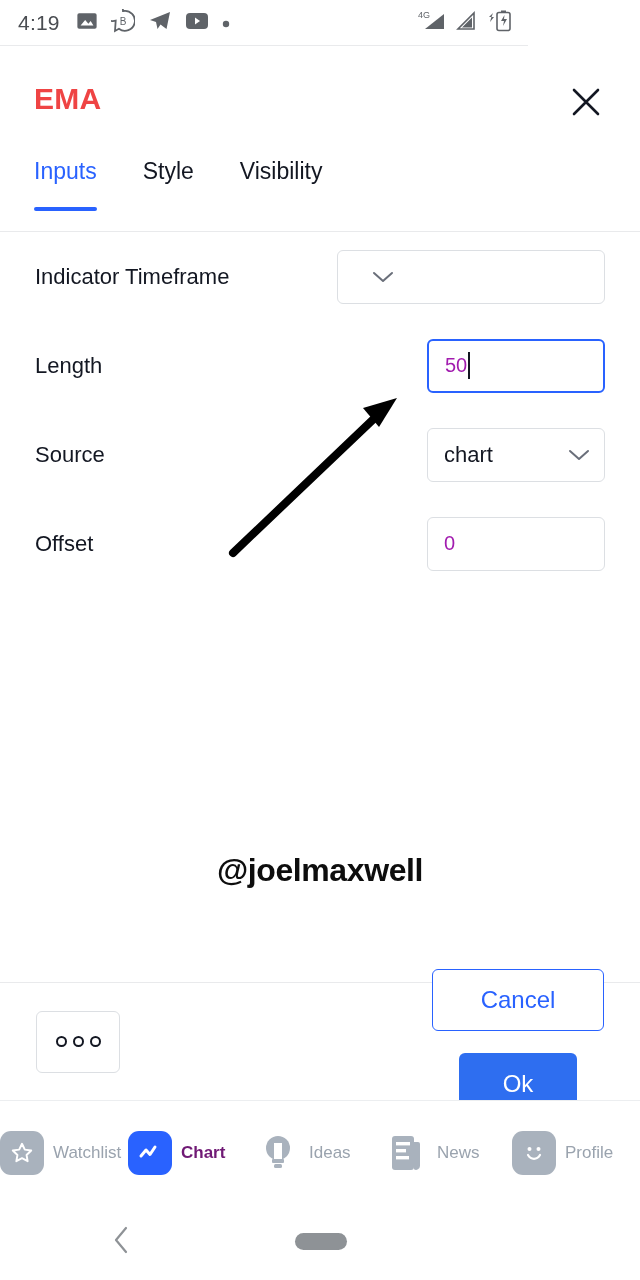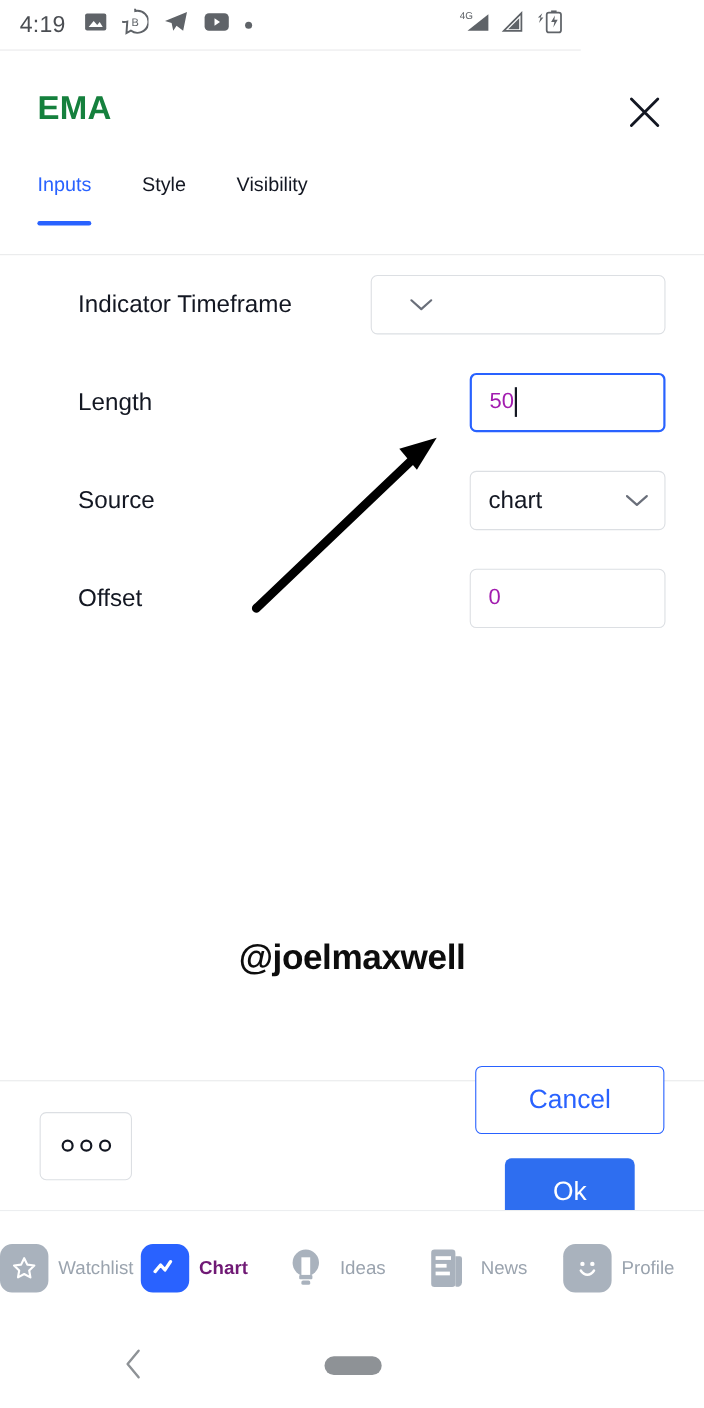--- a/index.html
+++ b/index.html
@@ -18,51 +18,51 @@
     border-bottom: 1px solid #e9eaec; background: #fff;
   }
   .status-time { font-size: 21px; color: #4a4d52; letter-spacing: .2px; }
   .status-left-icons { display:flex; align-items:center; gap: 13px; margin-left: 16px; }
   .status-right { margin-left: auto; display: flex; align-items: center; gap: 9px; }
   .si { display:block; }
 
   
   .dlg-title {
     position: absolute; left: 34px; top: 82px;
-    font-size: 30px; font-weight: bold; color: #15803d; letter-spacing: .3px;
+    font-size: 30px; font-weight: bold; color: #ef4444; letter-spacing: .3px;
   }
   .close-btn {
     position: absolute; right: 34px; top: 84px;
     width: 40px; height: 40px; display: flex; align-items: center; justify-content: center;
     cursor: pointer;
   }
 
   
   .tabs {
     position: absolute; left: 0; top: 158px; width: 640px; height: 74px;
     display: flex; align-items: flex-start; padding-left: 34px;
     border-bottom: 1px solid #e9eaec;
   }
   .tab {
-    position: relative; font-size: 18px; color: #131722;
+    position: relative; font-size: 23px; color: #131722;
     padding: 0 0 26px 0; margin-right: 46px; cursor: pointer; white-space: nowrap;
   }
   .tab.active { color: #2962ff; }
   .tab.active::after {
     content: ""; position: absolute; left: 0; right: 0; bottom: 0;
     height: 4px; background: #2962ff; border-radius: 2px;
   }
 
   
   .form { position: absolute; left: 0; top: 232px; width: 640px; }
   .row {
     position: relative; height: 89px;
     display: flex; align-items: center; padding: 0 35px;
   }
-  .row-label { font-size: 22px; color: #131722; margin-left: 36px; }
+  .row-label { font-size: 22px; color: #131722; }
   .ctrl { margin-left: auto; display: flex; align-items: center; }
 
   .select-box {
     display: flex; align-items: center; justify-content: space-between;
     border: 1px solid #dcdfe3; border-radius: 6px; background: #fff;
     height: 54px; padding: 0 14px 0 16px; cursor: pointer;
   }
   .select-box .val { font-size: 22px; color: #131722; }
   .chev { margin-left: 18px; display: flex; align-items: center; }
 

